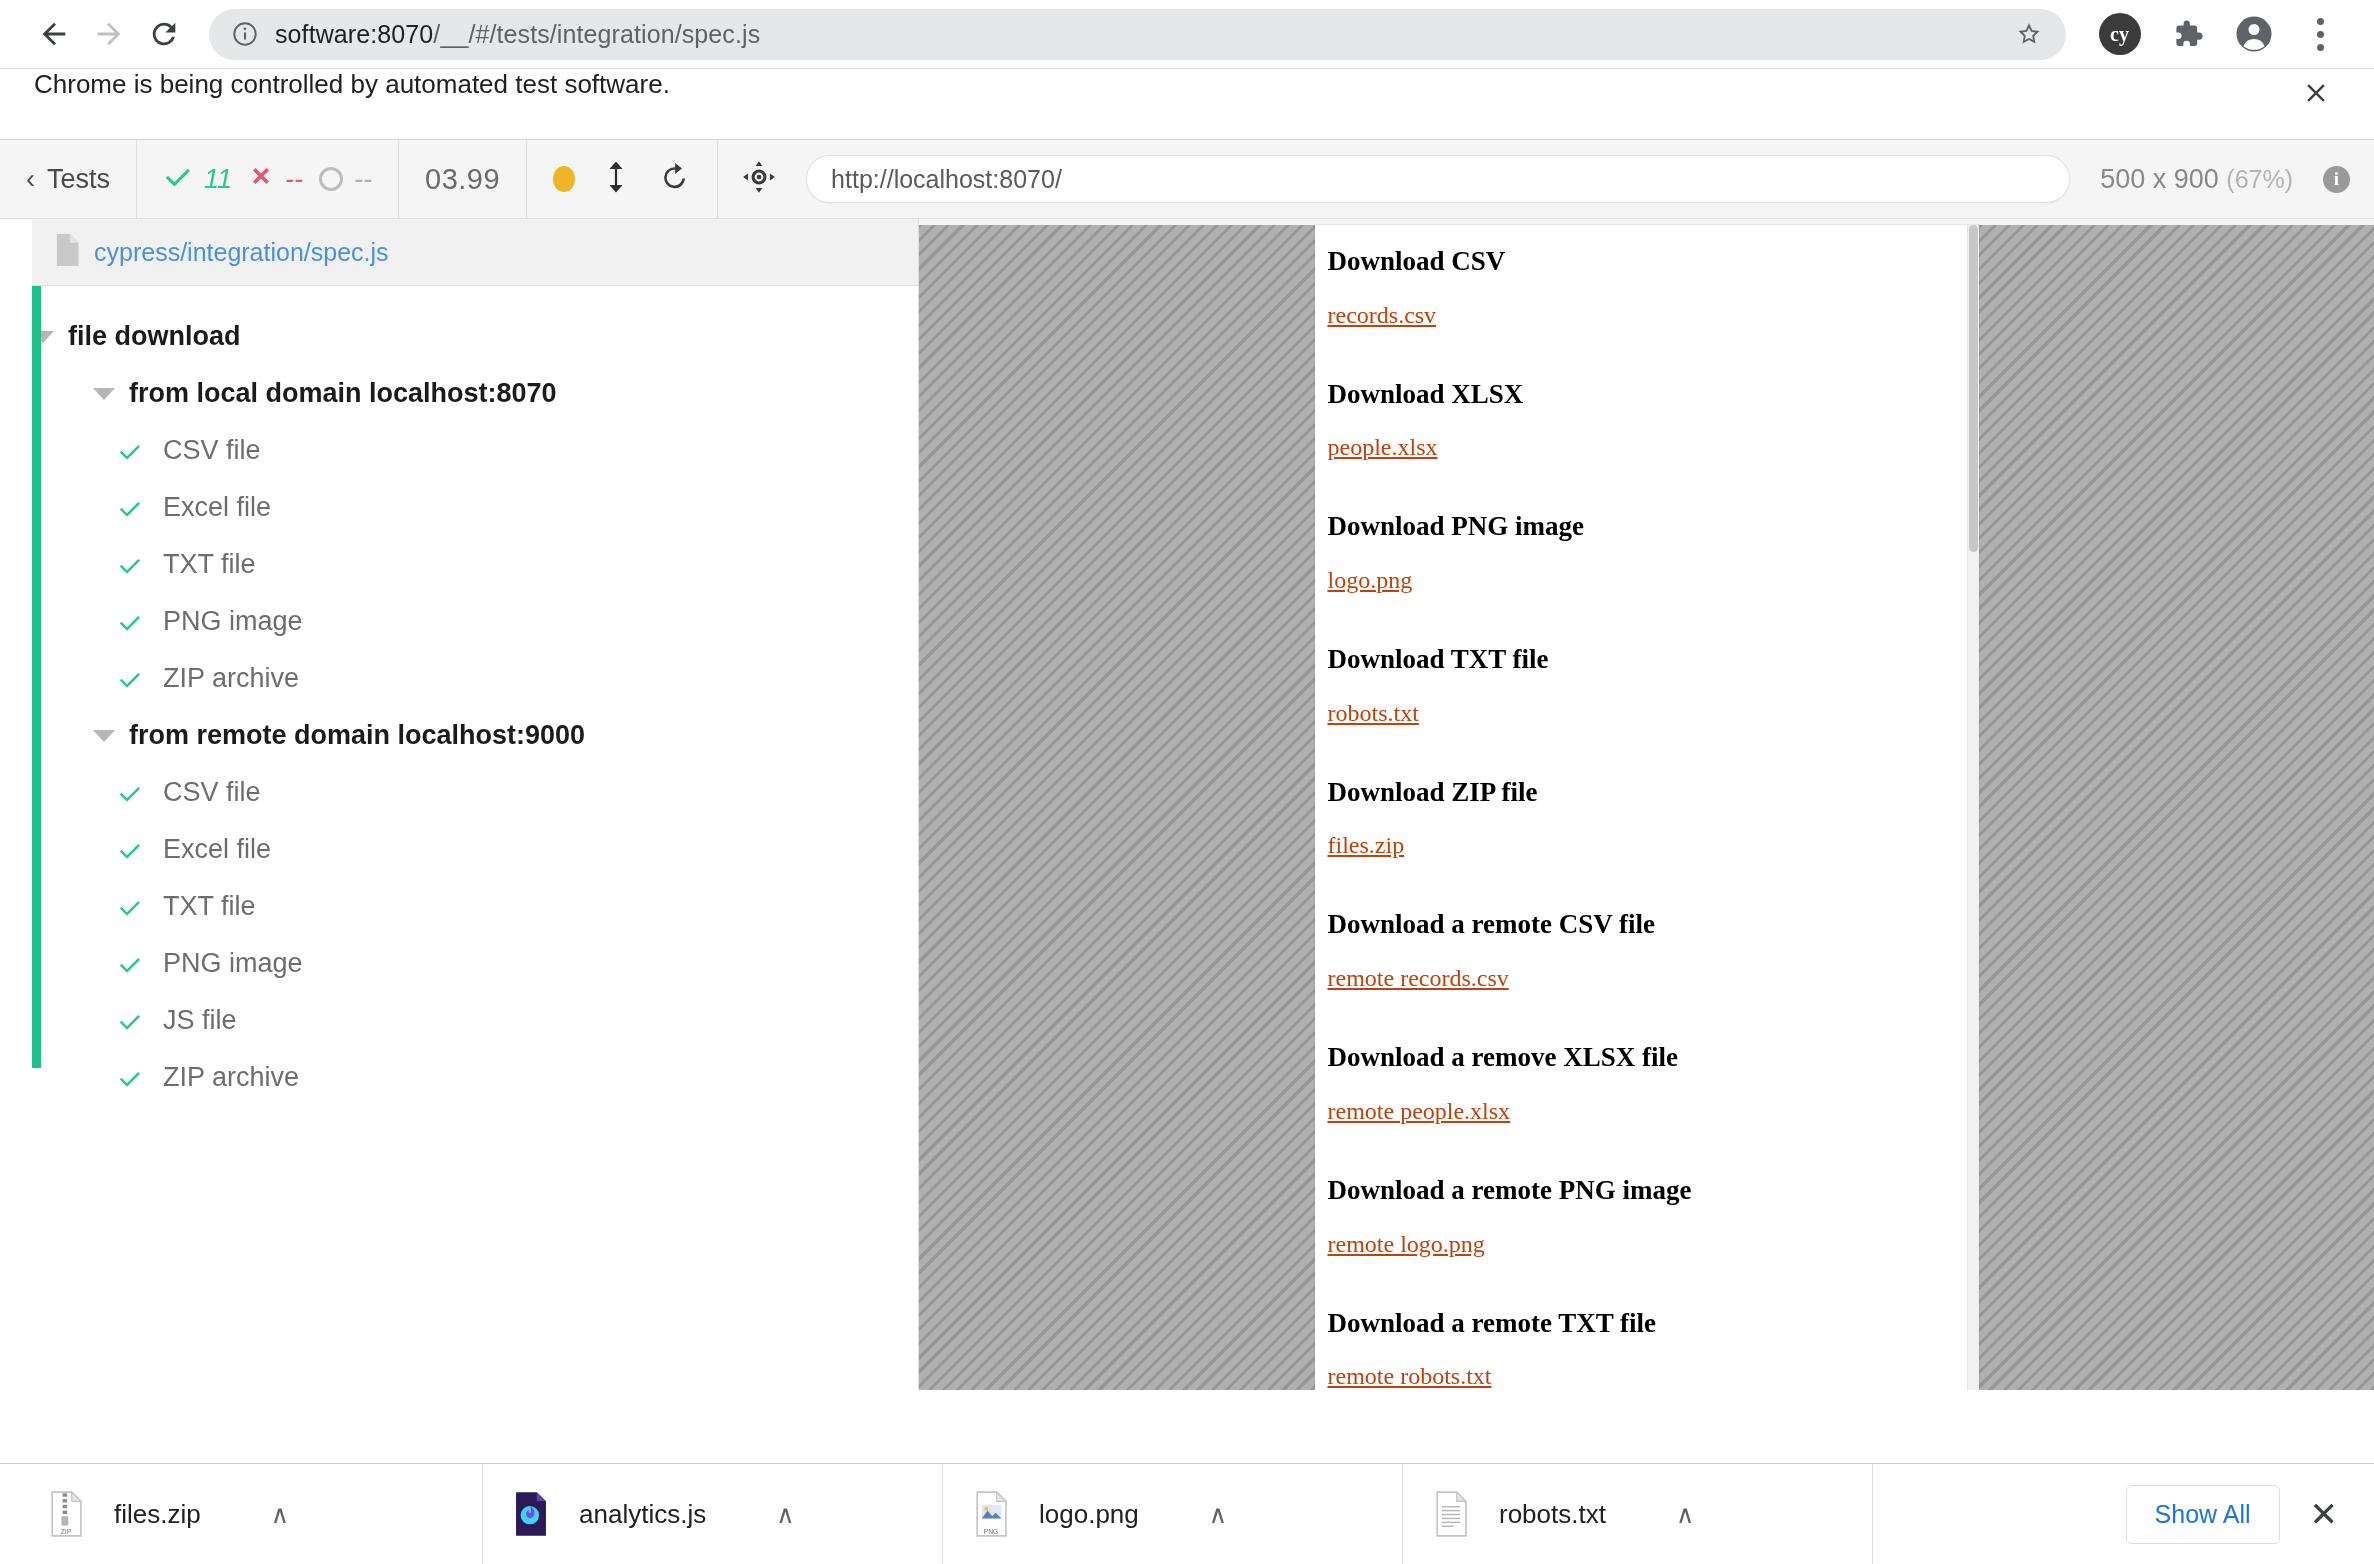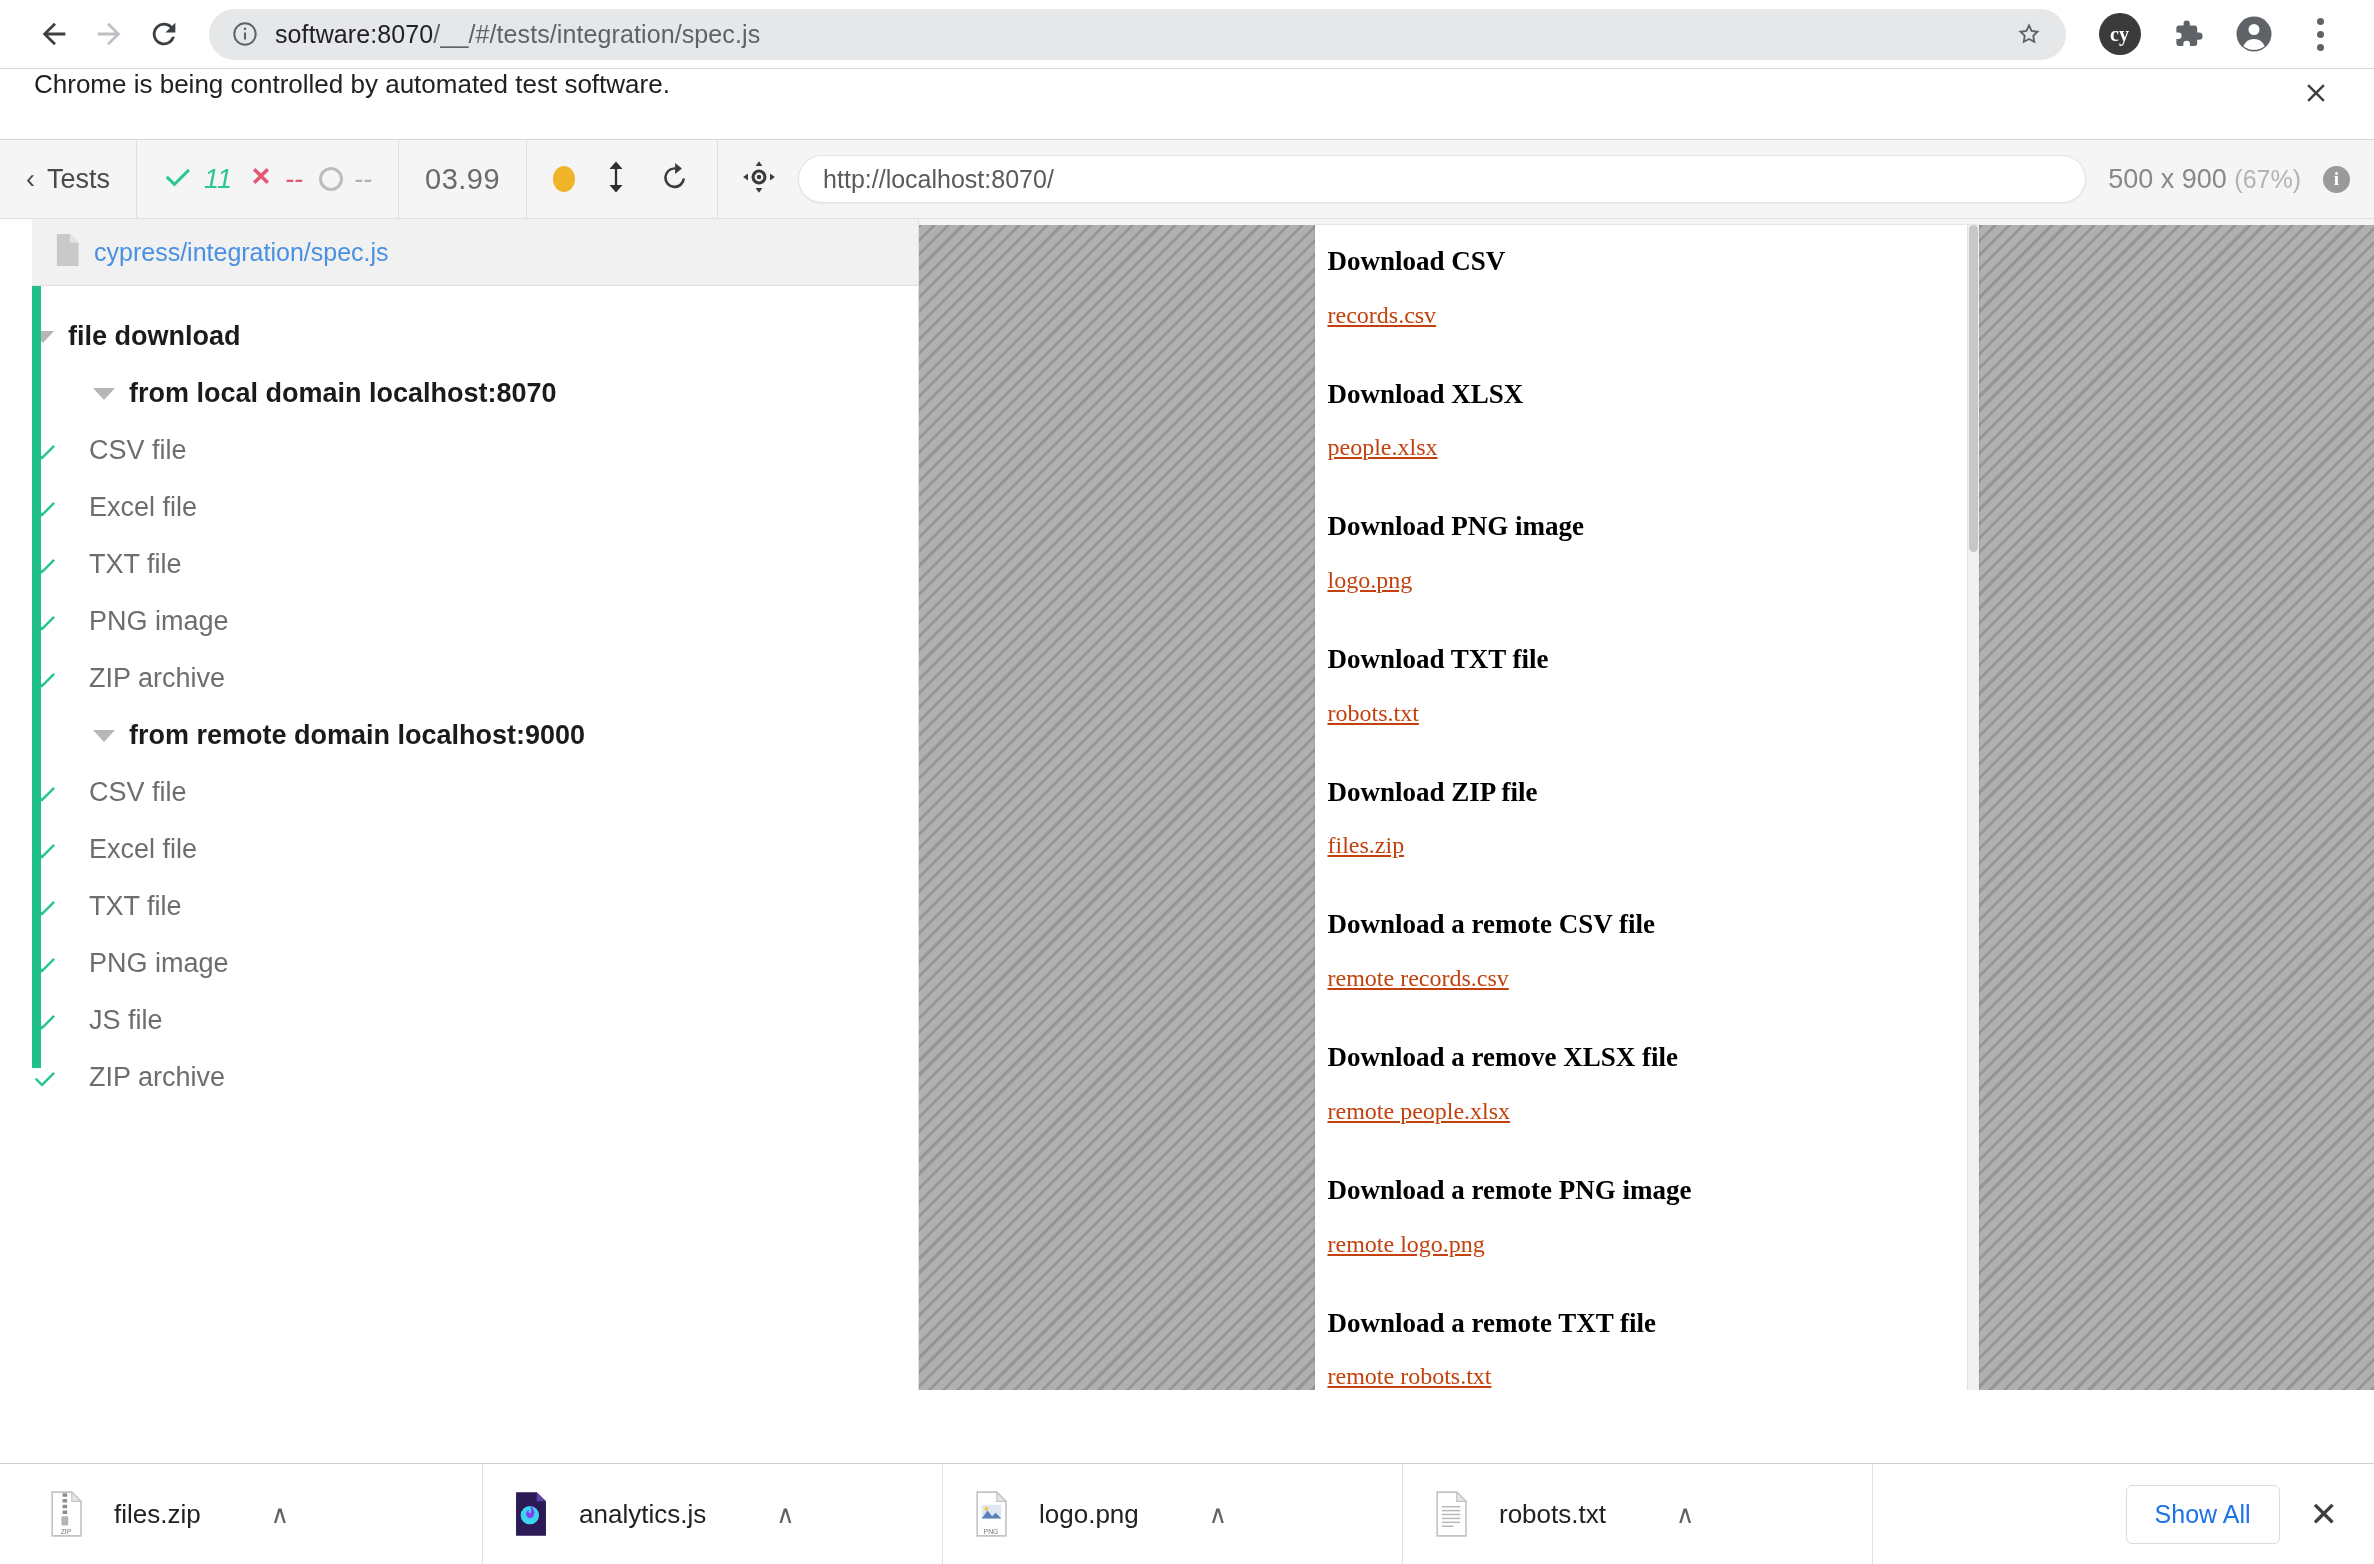--- a/index.html
+++ b/index.html
@@ -97,21 +97,21 @@
   .stat .s-fail { color: #e45770; }
   .stat .s-pend { color: #b0b0b0; }
   .ring {
     width: 24px; height: 24px; border: 3px solid #bdbdbd; border-radius: 50%;
     display: inline-block;
   }
   .timer { font-size: 29px; color: #6a6a6a; letter-spacing: 0.5px; }
   .ctrl-cell { gap: 30px; border-right: 1px solid #e0e0e0; }
   .dot-orange { width: 22px; height: 26px; border-radius: 50%; background: #f0b429; }
   .cy-head-right {
-    display: flex; align-items: center; flex: 1 1 auto; padding: 0 24px; gap: 22px;
+    display: flex; align-items: center; flex: 1 1 auto; padding: 0 24px; gap: 30px;
   }
   .urlbar {
     flex: 1 1 auto;
     height: 48px;
     background: #ffffff;
     border: 1px solid #e2e2e2;
     border-radius: 24px;
     display: flex; align-items: center;
     padding: 0 24px;
     font-size: 25px;
@@ -164,21 +164,21 @@
   .suite-row.lvl2 { padding-left: 61px; }
   .caret {
     width: 0; height: 0;
     border-left: 11px solid transparent;
     border-right: 11px solid transparent;
     border-top: 12px solid #b6b6b6;
     flex: 0 0 auto;
   }
   .suite-title { font-size: 27px; color: #1b1b1b; font-weight: 600; }
   .suite-title.lvl2 { font-weight: 700; }
-  .test-row { display: flex; align-items: center; gap: 31px; height: 57px; }
+  .test-row { display: flex; align-items: center; gap: 20px; height: 57px; padding-left: 85px; }
   .check {
     flex: 0 0 auto; width: 26px; height: 26px;
     display: flex; align-items: center; justify-content: center;
   }
   .test-title { font-size: 27px; color: #6d6d6d; }
 
   
   .aut-area {
     flex: 1 1 auto;
     background: #f5f5f5;

